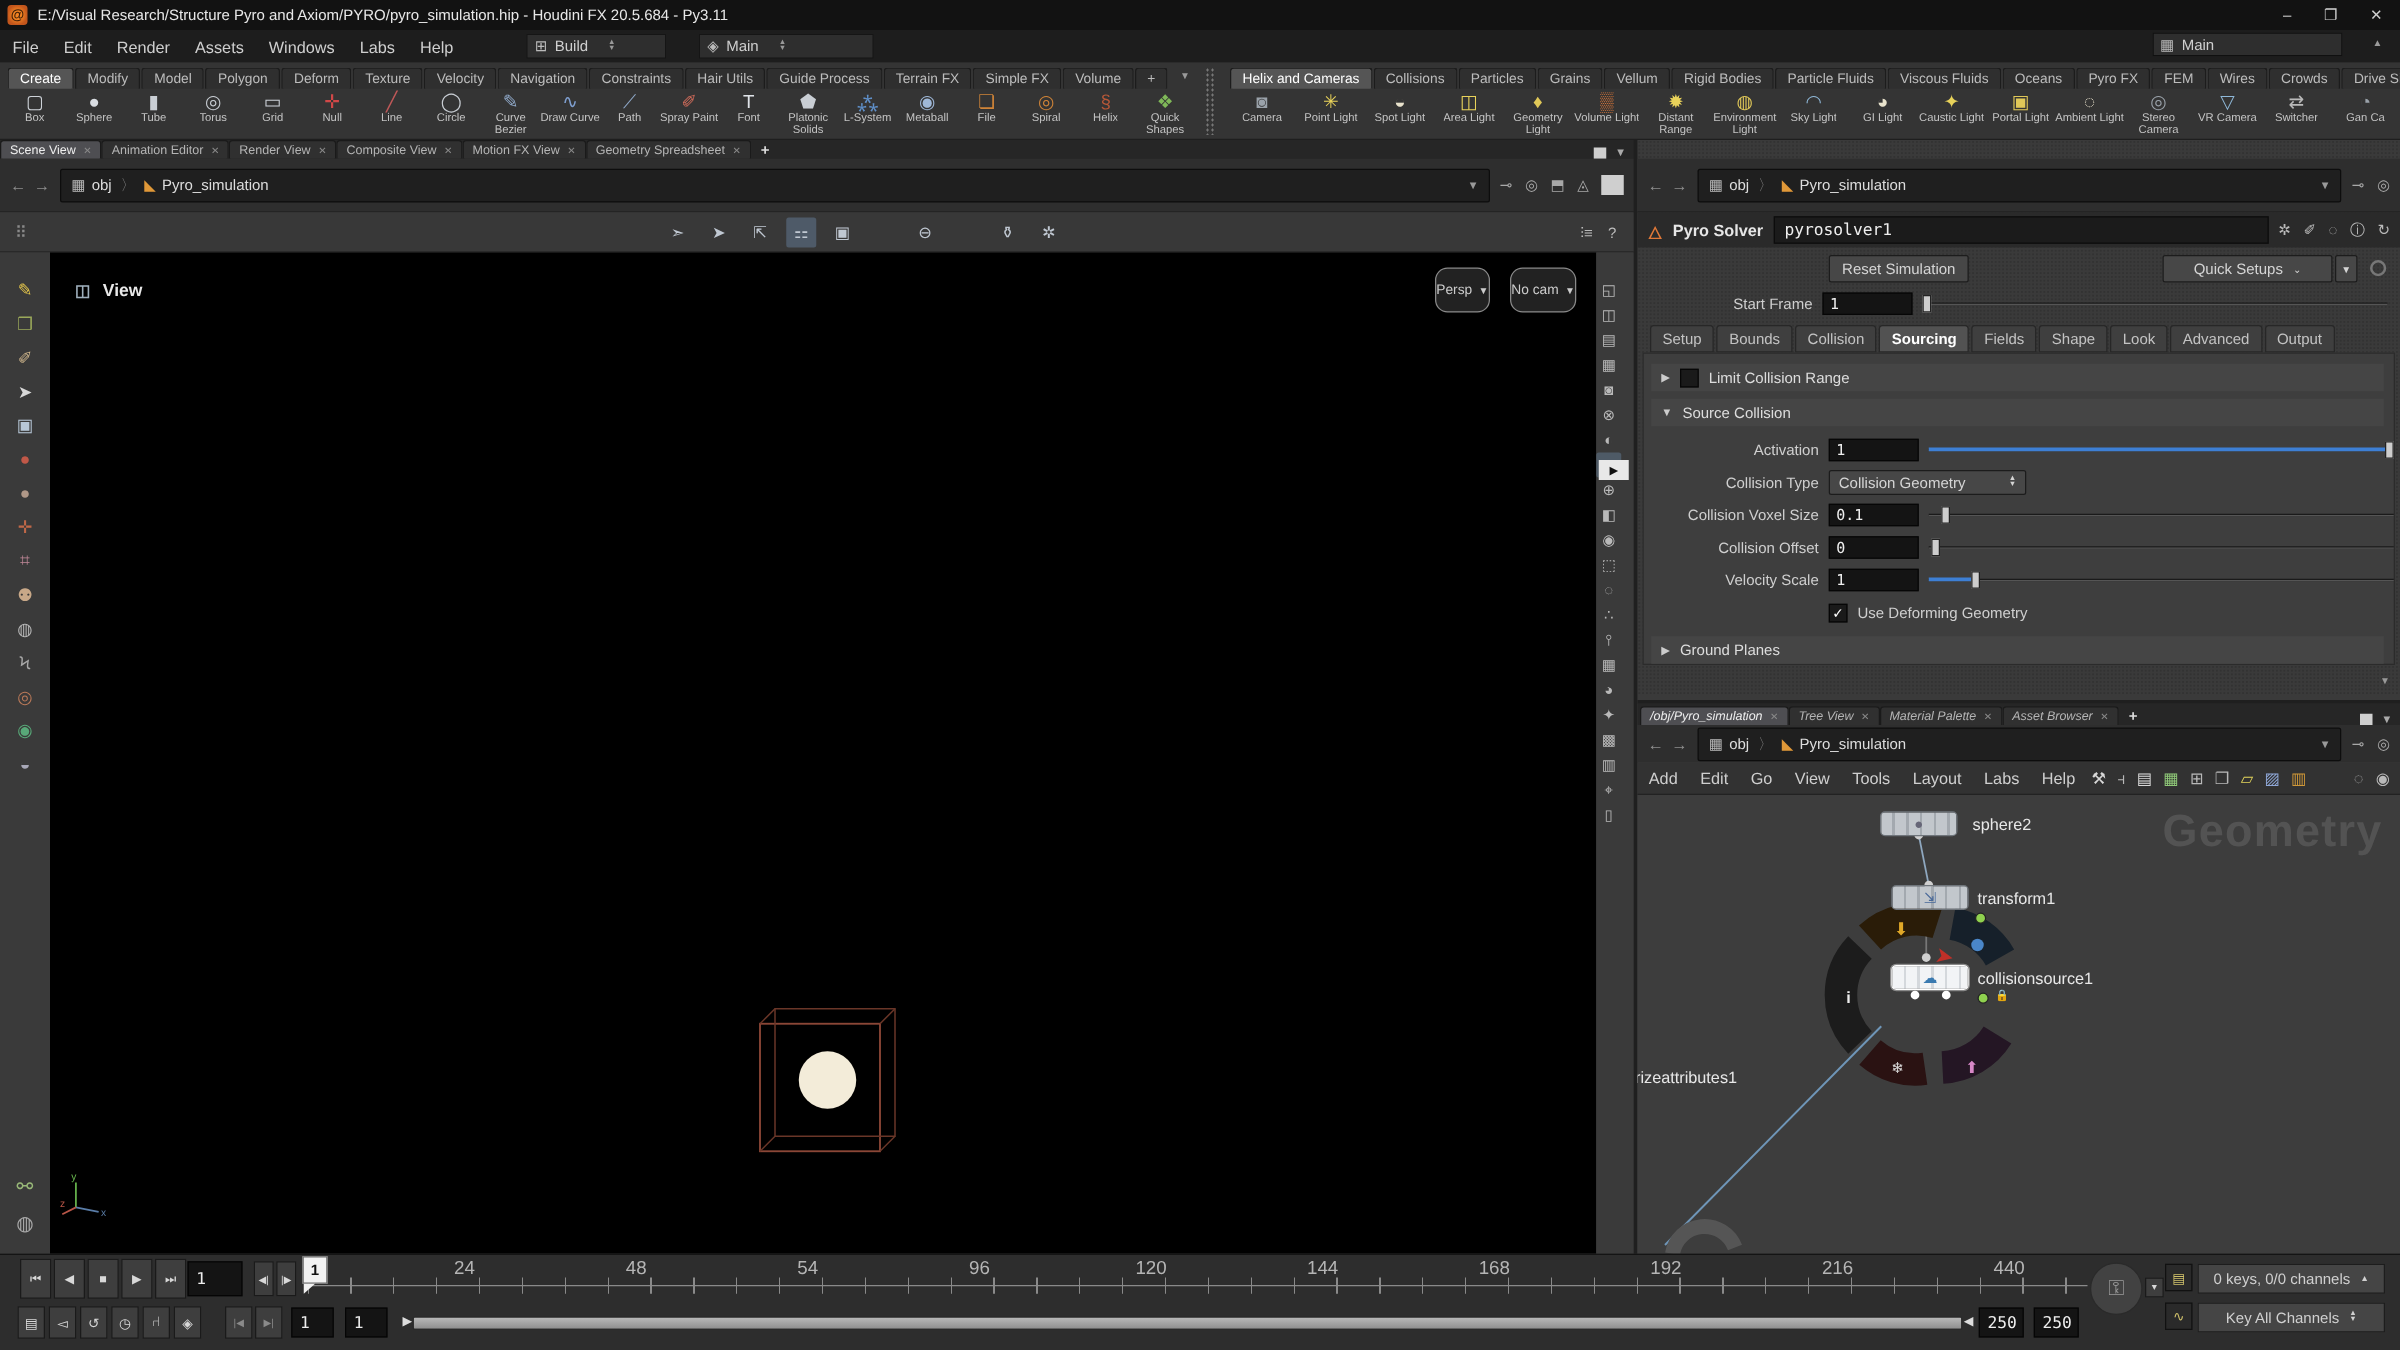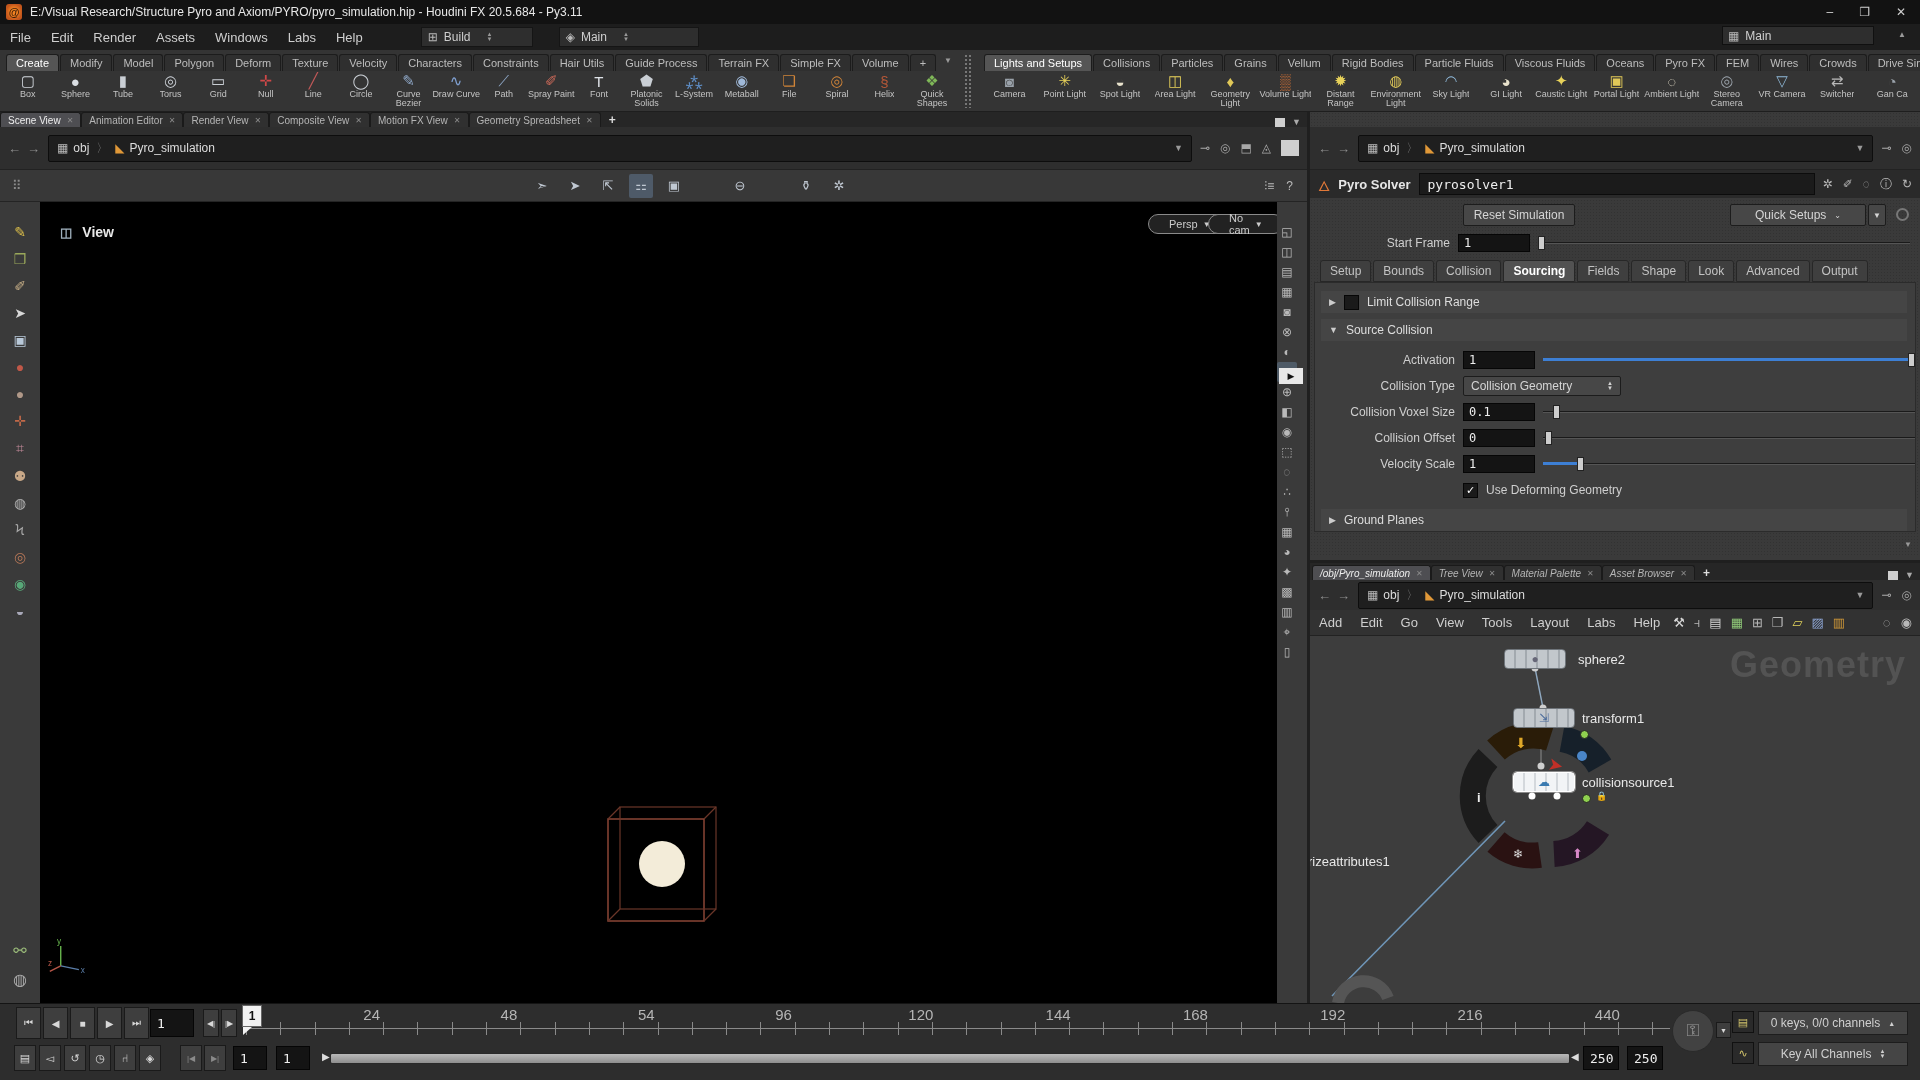--- a/index.html
+++ b/index.html
@@ -61,21 +61,21 @@
   #left-strip{position:absolute;left:0;top:32px;width:40px;height:801px;background:#3a3a3a;display:flex;flex-direction:column;align-items:center;padding-top:22px;gap:11px;}
   #left-strip .icon{font-size:14px;}
   #left-strip-bottom{position:absolute;left:0;bottom:14px;width:40px;display:flex;flex-direction:column;align-items:center;gap:10px;}
   #right-strip{position:absolute;left:1277px;top:32px;width:30px;height:801px;background:#3a3a3a;display:flex;flex-direction:column;align-items:center;padding-top:20px;gap:7px;}
   #right-strip .icon{width:20px;height:20px;font-size:12px;border-radius:2px;}
   #right-strip .icon.active{background:#4e5a66;}
   #stow-box{position:absolute;left:1279px;top:198px;width:24px;height:16px;background:#e8e8e8;color:#111;font-size:9px;display:flex;align-items:center;justify-content:center;}
   #viewport{position:absolute;left:40px;top:32px;width:1237px;height:801px;background:#000;}
   #view-label{position:absolute;left:20px;top:22px;display:flex;align-items:center;gap:10px;color:#e8e8e8;font-size:14px;font-weight:bold;}
   #view-label .icon{font-size:13px;color:#9fb0bd;}
-  .cam-pill{position:absolute;top:12px;height:20px;border:1px solid #8a8a8a;border-radius:10px;background:#222;color:#ccc;font-size:11px;display:flex;align-items:center;gap:5px;padding:0 20px;}
+  .cam-pill{position:absolute;top:12px;height:36px;border:1px solid #8a8a8a;border-radius:10px;background:#222;color:#ccc;font-size:11px;display:flex;align-items:center;gap:5px;padding:0 0;}
   #persp-pill{left:1108px;}
   #nocam-pill{left:1168px;}
   #help-bar{position:absolute;left:0;bottom:10px;width:1237px;text-align:center;font-size:11px;color:#9a9a9a;}
   #axis-gizmo{position:absolute;left:8px;bottom:28px;width:40px;height:40px;font-size:9px;color:#7dc25a;}
   
   #right-col{position:absolute;left:1310px;top:112px;width:610px;height:891px;background:#3a3a3a;}
   #splitter-v{position:absolute;left:1307px;top:112px;width:3px;height:891px;background:#1f1f1f;}
   #param-pane{position:absolute;left:0;top:0;width:610px;height:444px;}
   #param-header{position:absolute;left:0;top:58px;width:610px;height:28px;background:#2a2a2a;display:flex;align-items:center;gap:8px;padding:0 8px;}
   #param-header .op-label{font-weight:bold;color:#e6e6e6;font-size:13px;white-space:nowrap;}
@@ -193,21 +193,21 @@
   <div id="shelf-left">
     <div class="shelf-tabs">
 
     <span class="shelf-tab active"><span>Create</span></span>
         <span class="shelf-tab"><span>Modify</span></span>
         <span class="shelf-tab"><span>Model</span></span>
         <span class="shelf-tab"><span>Polygon</span></span>
         <span class="shelf-tab"><span>Deform</span></span>
         <span class="shelf-tab"><span>Texture</span></span>
         <span class="shelf-tab"><span>Velocity</span></span>
-        <span class="shelf-tab"><span>Characters</span></span>
+        <span class="shelf-tab"><span>Navigation</span></span>
         <span class="shelf-tab"><span>Constraints</span></span>
         <span class="shelf-tab"><span>Hair Utils</span></span>
         <span class="shelf-tab"><span>Guide Process</span></span>
         <span class="shelf-tab"><span>Terrain FX</span></span>
         <span class="shelf-tab"><span>Simple FX</span></span>
         <span class="shelf-tab"><span>Volume</span></span>
         <span class="shelf-tab"><span>+</span></span>
       </div>
     <div class="shelf-tools">
 
@@ -291,21 +291,21 @@
           <span class="icon">❖</span>
           <span class="tl">Quick Shapes</span>
         </div>
       </div>
   </div>
   <span id="shelf-overflow">▼</span>
   <div id="shelf-sep"></div>
   <div id="shelf-right">
     <div class="shelf-tabs">
 
-    <span class="shelf-tab active"><span>Lights and Setups</span></span>
+    <span class="shelf-tab active"><span>Helix and Cameras</span></span>
         <span class="shelf-tab"><span>Collisions</span></span>
         <span class="shelf-tab"><span>Particles</span></span>
         <span class="shelf-tab"><span>Grains</span></span>
         <span class="shelf-tab"><span>Vellum</span></span>
         <span class="shelf-tab"><span>Rigid Bodies</span></span>
         <span class="shelf-tab"><span>Particle Fluids</span></span>
         <span class="shelf-tab"><span>Viscous Fluids</span></span>
         <span class="shelf-tab"><span>Oceans</span></span>
         <span class="shelf-tab"><span>Pyro FX</span></span>
         <span class="shelf-tab"><span>FEM</span></span>

